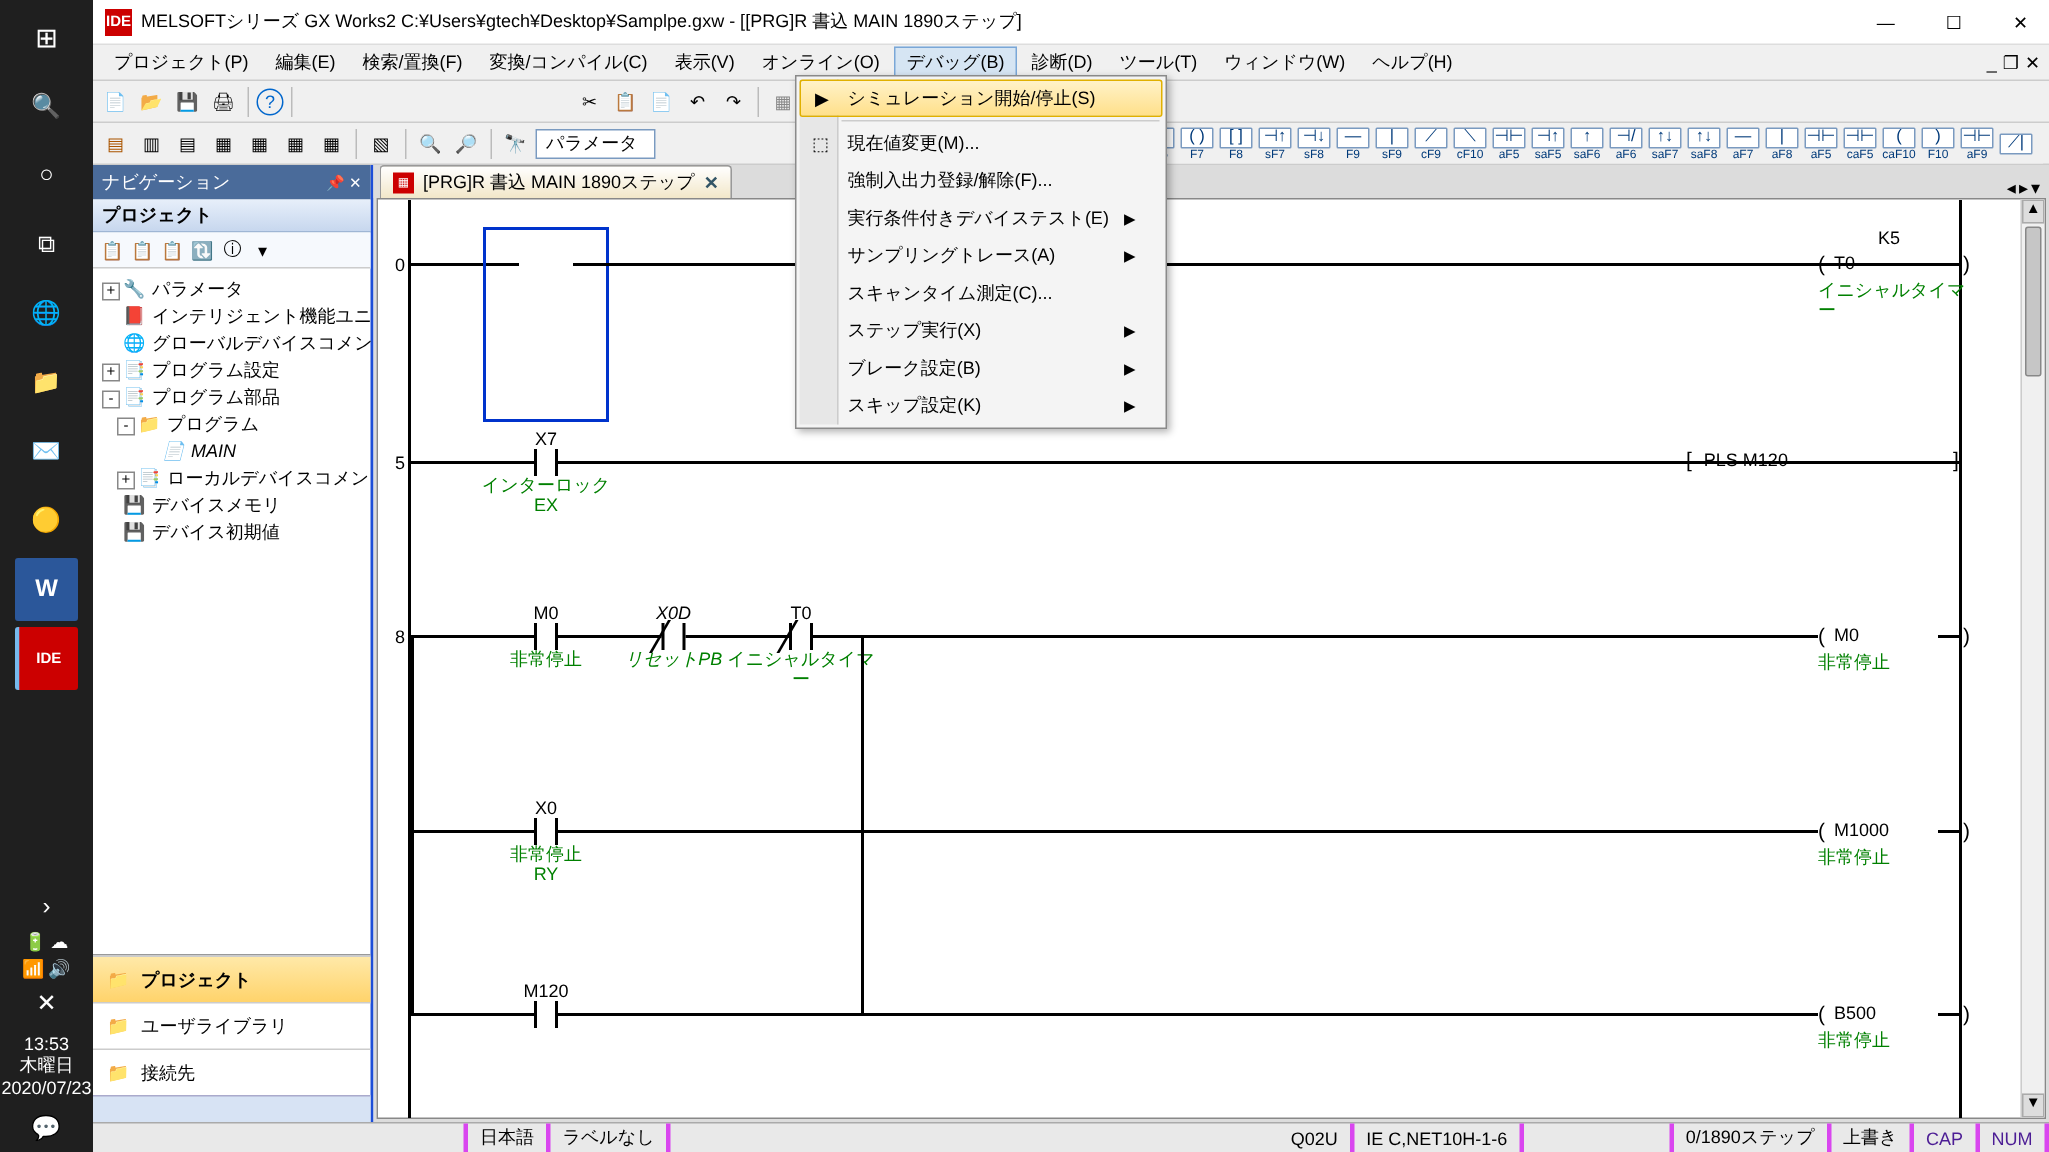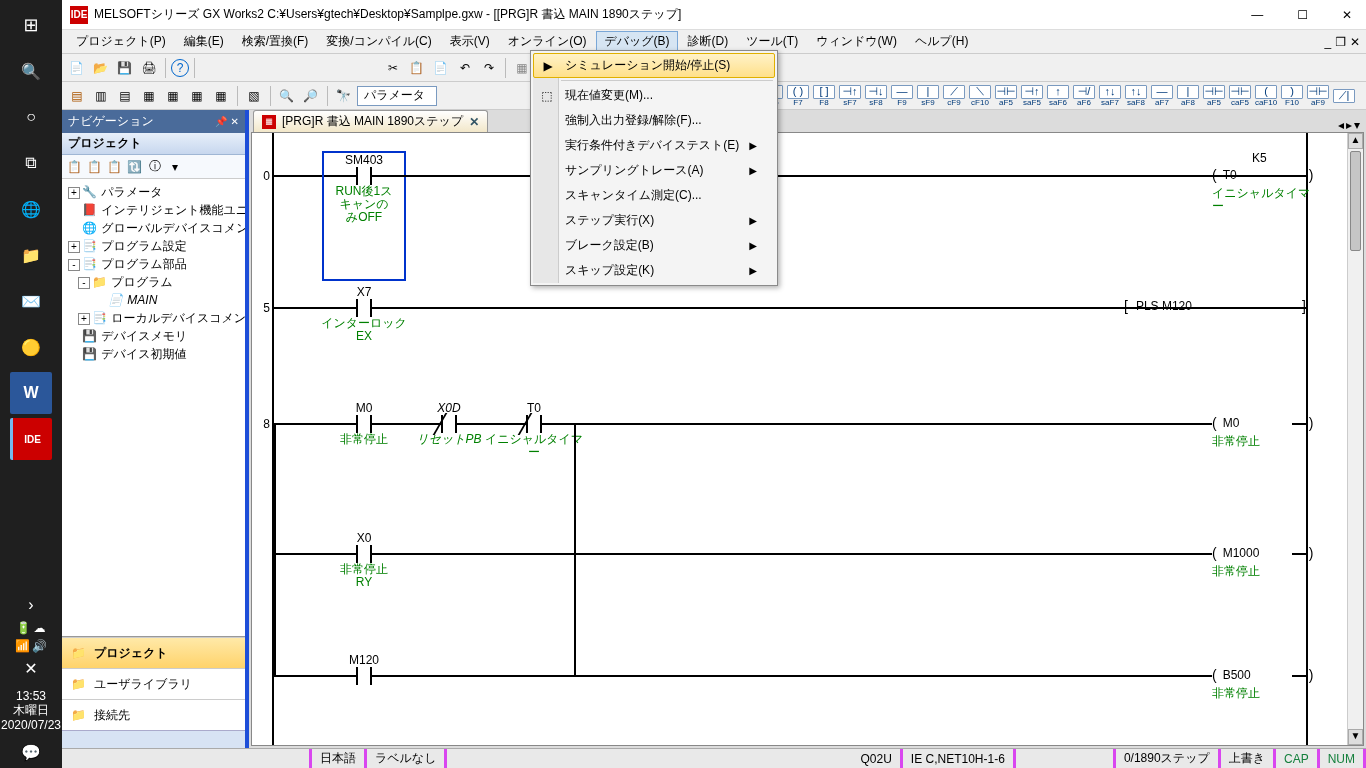--- a/index.html
+++ b/index.html
@@ -34,21 +34,21 @@
   .tool-text-box { height: 20px; border: 1px solid #7a9ac0; background: #fff; padding: 0 6px; display: flex; align-items: center; min-width: 80px; }
 
   .toolbar-fkeys { height: 28px; background: #f0f0f0; border-bottom: 1px solid #ccc; display: flex; align-items: center; padding: 2px 6px; gap: 2px; overflow: hidden; }
   .fkey { width: 24px; display: flex; flex-direction: column; align-items: center; line-height: 1; cursor: pointer; }
   .fkey .sym { font-size: 11px; color: #003a7a; width: 22px; height: 14px; border: 1px solid #7a9ac0; background: #fff; display: flex; align-items: center; justify-content: center; border-radius: 1px; }
   .fkey .lbl { font-size: 8px; color: #003a7a; }
 
   .body-area { flex: 1; display: flex; overflow: hidden; }
 
   
-  .nav-pane { width: 187px; display: flex; flex-direction: column; border-right: 4px solid #1d4ed8; background: #fff; }
+  .nav-pane { width: 187px; display: flex; flex-direction: column; border-right: 2px solid #1d4ed8; background: #fff; }
   .nav-title { background: #4a6b9a; color: #fff; padding: 3px 6px; display: flex; align-items: center; font-size: 12px; }
   .nav-title .pin { margin-left: auto; font-size: 10px; }
   .nav-sub { background: linear-gradient(#e7effa, #c7d7ee); color: #000; padding: 2px 6px; font-weight: bold; border-bottom: 1px solid #9fb6d4; }
   .nav-tool { height: 24px; display: flex; align-items: center; padding: 0 4px; gap: 2px; border-bottom: 1px solid #ccc; background: #f6f9fd; }
   .nav-tool .t { width: 18px; height: 18px; display: inline-flex; align-items: center; justify-content: center; font-size: 12px; cursor: pointer; }
   .tree { flex: 1; overflow: auto; padding: 4px 2px; font-size: 12px; line-height: 1.5; }
   .tree .node { white-space: nowrap; padding-left: 4px; cursor: pointer; }
   .tree .node .exp { display: inline-block; width: 12px; height: 12px; border: 1px solid #888; text-align: center; line-height: 10px; font-size: 10px; margin-right: 2px; background: #fff; }
   .tree .node .ic { display: inline-block; width: 16px; text-align: center; }
   .tree .lvl1 { padding-left: 14px; }
@@ -106,21 +106,21 @@
   .dd-item { position: relative; padding: 4px 18px 4px 32px; cursor: pointer; display: flex; align-items: center; }
   .dd-item.highlight { background: linear-gradient(#fff2c8, #ffe08a); border: 1px solid #e0b000; padding: 3px 17px 3px 31px; border-radius: 2px; }
   .dd-item.disabled { color: #9a9a9a; }
   .dd-item .arrow { margin-left: auto; font-size: 10px; }
   .dd-item .dic { position: absolute; left: 4px; width: 20px; text-align: center; }
   .dd-sep { height: 1px; background: #ccc; margin: 2px 2px 2px 28px; }
 
   .statusbar { height: 20px; background: #e9e9e9; border-top: 1px solid #aaa; display: flex; align-items: center; font-size: 11px; }
   .statusbar .cell { padding: 0 8px; border-right: 3px solid #d946ef; height: 100%; display: flex; align-items: center; }
   .statusbar .spacer { flex: 1; }
-  .statusbar .dim { color: #15803d; text-align: center; }
+  .statusbar .dim { color: #4c1d95; text-align: center; }
 </style>
 </head>
 <body>
 
 <div class="screen">
 
   <div class="taskbar">
     <div class="taskbar-top">
       <div class="tb-item" style="font-size:18px;">⊞</div>
       <div class="tb-item">🔍</div>
@@ -396,30 +396,20 @@
             <span>▾</span>
           </div>
         </div>
         <div class="ladder-frame">
           <div class="ladder-scroll">
             <div class="ladder" id="ladder">
                 <div class="rail-l"></div>
                 <div class="rail-r"></div>
                 <div class="step-lbl" style="top:36px;">0</div>
                 <div class="hline" style="left:22px;top:42px;width:72px;"></div>
-                <div class="contact" style="left:72px;top:20px;">
-                  <div class="name">SM403</div>
-    <div class="sym ">
-                    <span class="lead-l"></span>
-                    <span class="lead-r"></span>
-                  </div>
-    <div class="comment">RUN後1ス
-キャンの
-みOFF</div>
-                </div>
                 <div class="selected-box" style="left:70px;top:18px;width:84px;height:130px;"></div>
                 <div class="hline" style="left:130px;top:42px;width:926px;"></div>
                 <div style="position:absolute;left:1000px;top:18px;font-size:12px;">K5</div>
                 <div class="coil" style="left:960px;top:34px;">
                   <span class="br">(</span>
                   <span class="label">T0</span>
                   <span class="br" style="margin-left:30px;">)</span>
                 </div>
                 <div class="coil-comment" style="left:960px;top:54px;">イニシャルタイマ
 ー</div>

